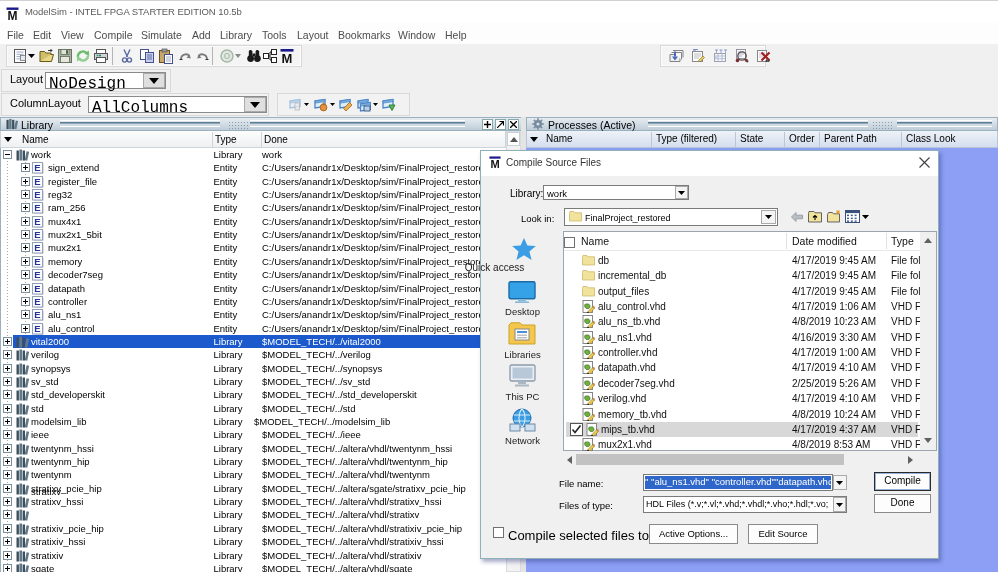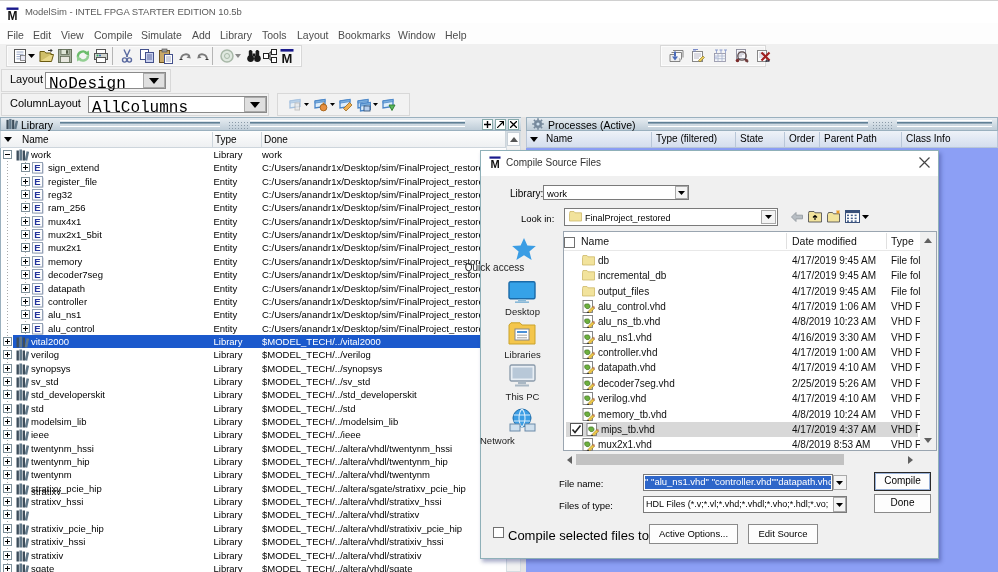--- a/index.html
+++ b/index.html
@@ -538,21 +538,21 @@
     <rect x="4" y="2" width="1" height="5" fill="#000"></rect>
   </svg>
 <svg class="r" style="left:16px;top:416.0px" width="13" height="12" viewBox="0 0 13 12">
     <rect x="0.5" y="1.5" width="2.4" height="10" fill="#3d4e5c"></rect>
     <rect x="3.4" y="0.5" width="2.6" height="11" fill="#62798a"></rect>
     <rect x="6.6" y="1.5" width="2.4" height="10" fill="#3d4e5c"></rect>
     <rect x="9.6" y="2.5" width="2.6" height="9" fill="#62798a" transform="rotate(12 10.9 7)"></rect>
   </svg>
 <div class="r txt" style="left:31px;top:415.0px;height:13.3px;line-height:13.3px;color:#000">modelsim_lib</div>
 <div class="r txt" style="left:213.5px;top:415.0px;height:13.3px;line-height:13.3px;color:#000">Library</div>
-<div class="r txt" style="left:262px;top:415.0px;height:13.3px;line-height:13.3px;width:243px;color:#000;white-space:nowrap;overflow:hidden">$MODEL_TECH/../modelsim_lib</div>
+<div class="r txt" style="left:254px;top:415.0px;height:13.3px;line-height:13.3px;width:243px;color:#000;white-space:nowrap;overflow:hidden">$MODEL_TECH/../modelsim_lib</div>
 <svg class="r" style="left:3px;top:430.3px" width="9" height="9" viewBox="0 0 9 9">
     <rect x="0.5" y="0.5" width="8" height="8" fill="#fff" stroke="#7e9099"></rect>
     <rect x="2" y="4" width="5" height="1" fill="#000"></rect>
     <rect x="4" y="2" width="1" height="5" fill="#000"></rect>
   </svg>
 <svg class="r" style="left:16px;top:429.3px" width="13" height="12" viewBox="0 0 13 12">
     <rect x="0.5" y="1.5" width="2.4" height="10" fill="#3d4e5c"></rect>
     <rect x="3.4" y="0.5" width="2.6" height="11" fill="#62798a"></rect>
     <rect x="6.6" y="1.5" width="2.4" height="10" fill="#3d4e5c"></rect>
     <rect x="9.6" y="2.5" width="2.6" height="9" fill="#62798a" transform="rotate(12 10.9 7)"></rect>
@@ -722,21 +722,21 @@
 <div class="r" style="left:548px;top:119px;font-size:10.5px;color:#000">Processes (Active)</div>
 <div class="r" style="left:526px;top:131px;width:472px;height:17px;background:linear-gradient(#eef2f8,#d4deee);border:1px solid #b8c6d8;border-top:none"></div>
 <svg class="r" style="left:530px;top:137px" width="8" height="5" viewBox="0 0 8 5">
     <polygon points="0,0 8,0 4,5" fill="#000"></polygon>
   </svg>
 <div class="r hdrtxt" style="left:546px;top:133px">Name</div>
 <div class="r hdrtxt" style="left:656px;top:133px">Type (filtered)</div>
 <div class="r hdrtxt" style="left:740px;top:133px">State</div>
 <div class="r hdrtxt" style="left:789px;top:133px">Order</div>
 <div class="r hdrtxt" style="left:824px;top:133px">Parent Path</div>
-<div class="r hdrtxt" style="left:906px;top:133px">Class Info</div>
+<div class="r hdrtxt" style="left:906px;top:133px">Class Look</div>
 <div class="r" style="left:651px;top:132px;width:1px;height:15px;background:#b8c6d8"></div>
 <div class="r" style="left:735px;top:132px;width:1px;height:15px;background:#b8c6d8"></div>
 <div class="r" style="left:784px;top:132px;width:1px;height:15px;background:#b8c6d8"></div>
 <div class="r" style="left:819px;top:132px;width:1px;height:15px;background:#b8c6d8"></div>
 <div class="r" style="left:901px;top:132px;width:1px;height:15px;background:#b8c6d8"></div>
 <div class="r" style="left:526px;top:148px;width:472px;height:424px;background:#8c9ff5"></div>
 
 <div class="r" style="left:480px;top:150px;width:459px;height:409px;background:#f0f0f0;border:1px solid #8fb0b8;box-shadow:2px 3px 4px rgba(40,50,120,0.40)"></div>
 <div class="r" style="left:481px;top:151px;width:457px;height:25px;background:#fff"></div>
 <svg class="r" style="left:489px;top:156px" width="12" height="12" viewBox="0 0 13 13">
@@ -821,21 +821,21 @@
     <rect x="9" y="17.5" width="8" height="2.6" fill="#aab8c4"></rect>
     <rect x="6" y="20.5" width="14" height="2" fill="#aab8c4"></rect>
   </svg>
 <div class="r" style="left:480px;top:391px;width:85px;text-align:center;font-size:9.5px;color:#222">This PC</div>
 <svg class="r" style="left:509px;top:408px" width="27" height="25" viewBox="0 0 27 25">
     <circle cx="13" cy="10" r="9" fill="#3b9de4" stroke="#1a6aa8"></circle>
     <path d="M4.5 7 h17 M4.5 13 h17 M13 1 c-4 4-4 14 0 18 M13 1 c4 4 4 14 0 18" stroke="#d8ecfa" stroke-width="1.1" fill="none"></path>
     <rect x="1" y="16" width="10" height="7" fill="#cfe0ee" stroke="#6a8aa8"></rect>
     <rect x="16" y="16" width="10" height="7" fill="#cfe0ee" stroke="#6a8aa8"></rect>
   </svg>
-<div class="r" style="left:480px;top:435px;width:85px;font-size:9.5px;color:#222">Network</div>
+<div class="r" style="left:480px;top:435px;width:85px;text-align:center;font-size:9.5px;color:#222">Network</div>
 
 <div class="r" style="left:563px;top:231px;width:374px;height:220px;background:#fff;border:1px solid #9aa5b0"></div>
 <div class="r" style="left:564px;top:250px;width:356px;height:1px;background:#e8e8e8"></div>
 <div class="r" style="left:564px;top:237px;width:11px;height:11px;background:#fff;border:1px solid #707070"></div>
 <div class="r" style="left:581px;top:235px;font-size:10.5px;color:#111">Name</div>
 <div class="r" style="left:792px;top:235px;font-size:10.5px;color:#111">Date modified</div>
 <div class="r" style="left:891px;top:235px;font-size:10.5px;color:#111">Type</div>
 <div class="r" style="left:786px;top:233px;width:1px;height:16px;background:#e0e0e0"></div>
 <div class="r" style="left:886px;top:233px;width:1px;height:16px;background:#e0e0e0"></div>
 <svg class="r" style="left:582px;top:255.0px" width="13" height="11" viewBox="0 0 13 11">

